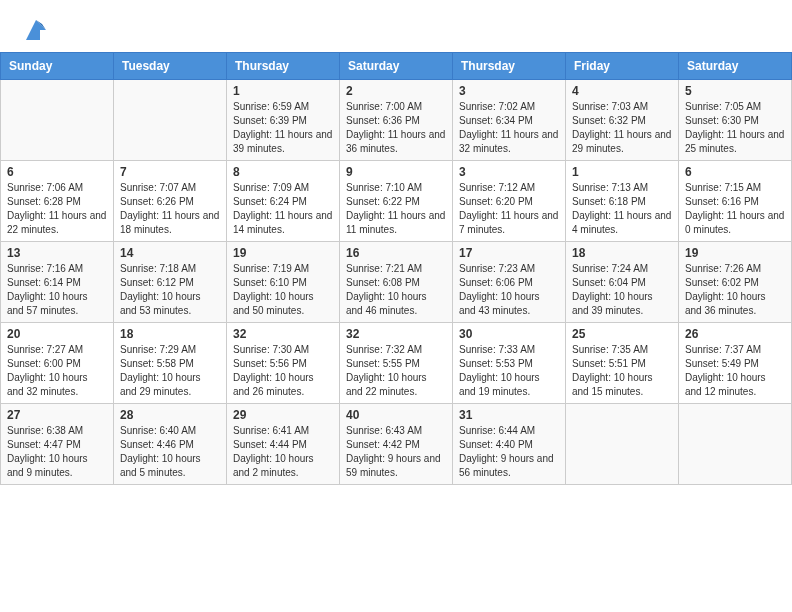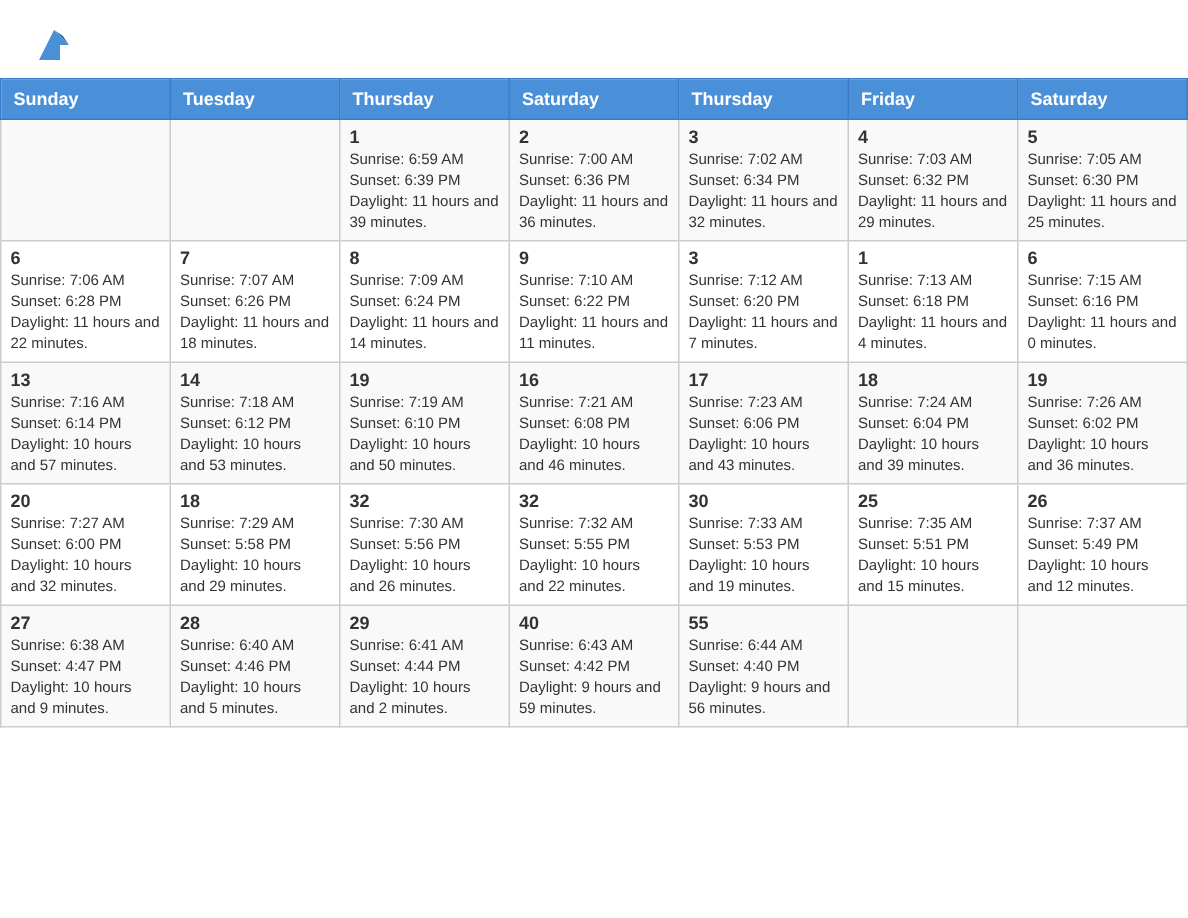--- a/index.html
+++ b/index.html
@@ -256,20 +256,20 @@
         </td>
         <td>
           <span class="day-number">29</span>
           <div class="day-detail">Sunrise: 6:41 AM<br>Sunset: 4:44 PM<br>Daylight: 10 hours and 2 minutes.</div>
         </td>
         <td>
           <span class="day-number">40</span>
           <div class="day-detail">Sunrise: 6:43 AM<br>Sunset: 4:42 PM<br>Daylight: 9 hours and 59 minutes.</div>
         </td>
         <td>
-          <span class="day-number">55</span>
+          <span class="day-number">31</span>
           <div class="day-detail">Sunrise: 6:44 AM<br>Sunset: 4:40 PM<br>Daylight: 9 hours and 56 minutes.</div>
         </td>
         <td class="empty-cell"></td>
         <td class="empty-cell"></td>
       </tr>
     </tbody>
 </table>
 
 </body></html>

